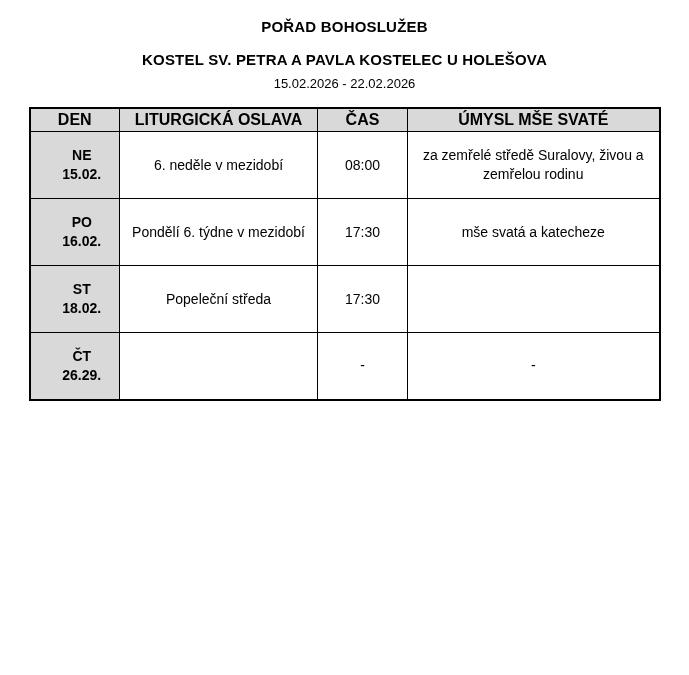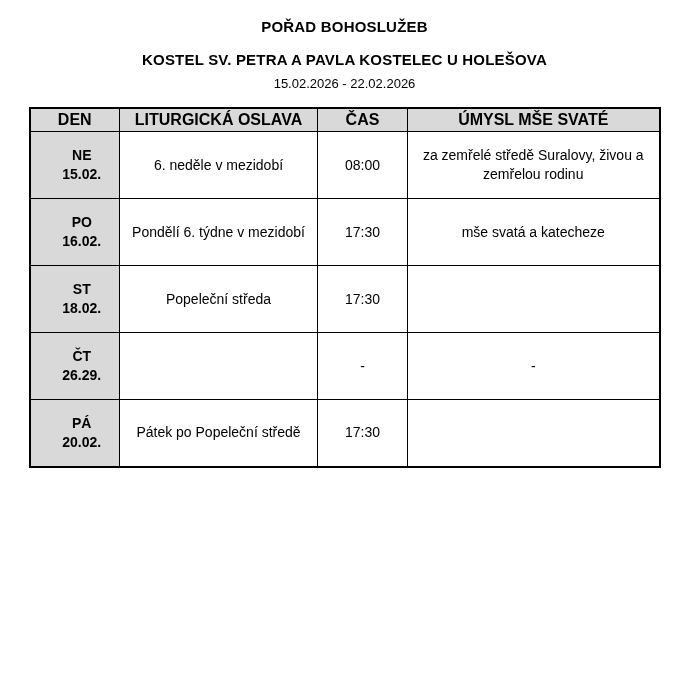--- a/index.html
+++ b/index.html
@@ -130,24 +130,16 @@
 
   <tr>
     <td class="day-cell">
       <span class="day-abbr">ČT</span><span class="day-date">26.29.</span>
     </td>
     <td></td>
     <td>-</td>
     <td>-</td>
   </tr>
 
-  <tr>
-    <td class="day-cell">
-      <span class="day-abbr">PÁ</span><span class="day-date">20.02.</span>
-    </td>
-    <td>Pátek po Popeleční středě</td>
-    <td>17:30</td>
-    <td></td>
-  </tr>
 
 
 </tbody>
 </table>
 
 </body></html>

